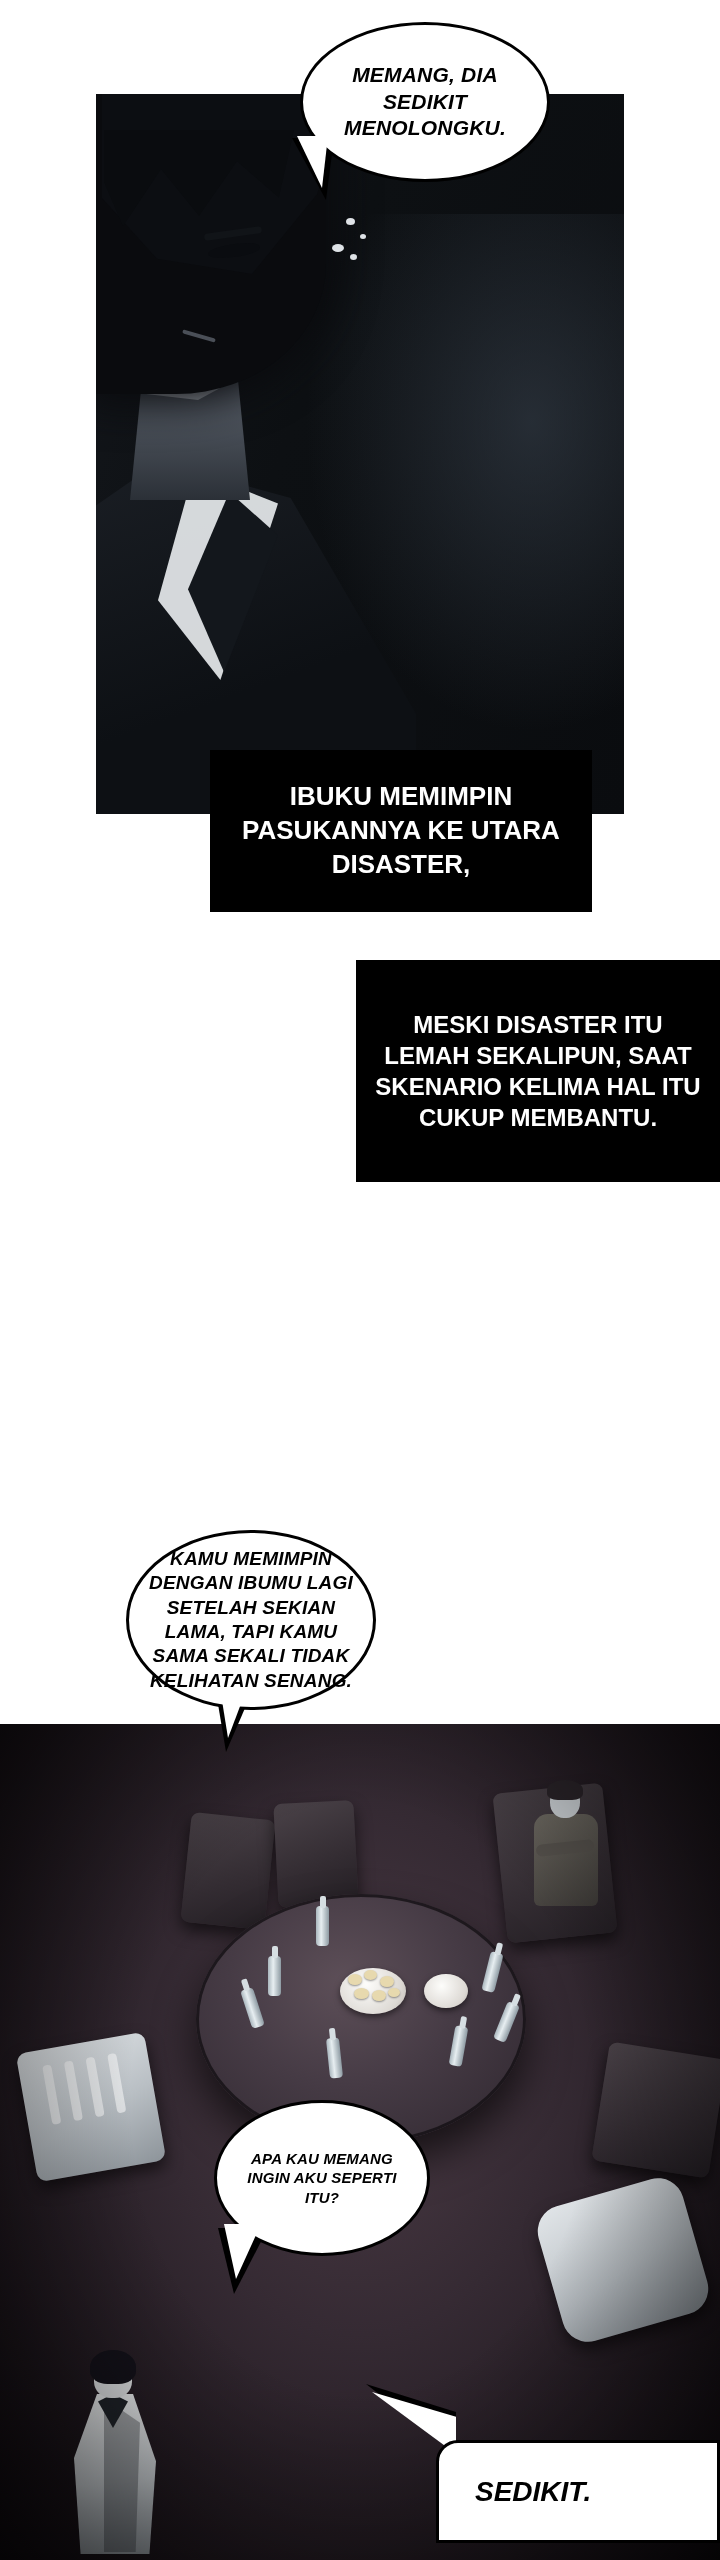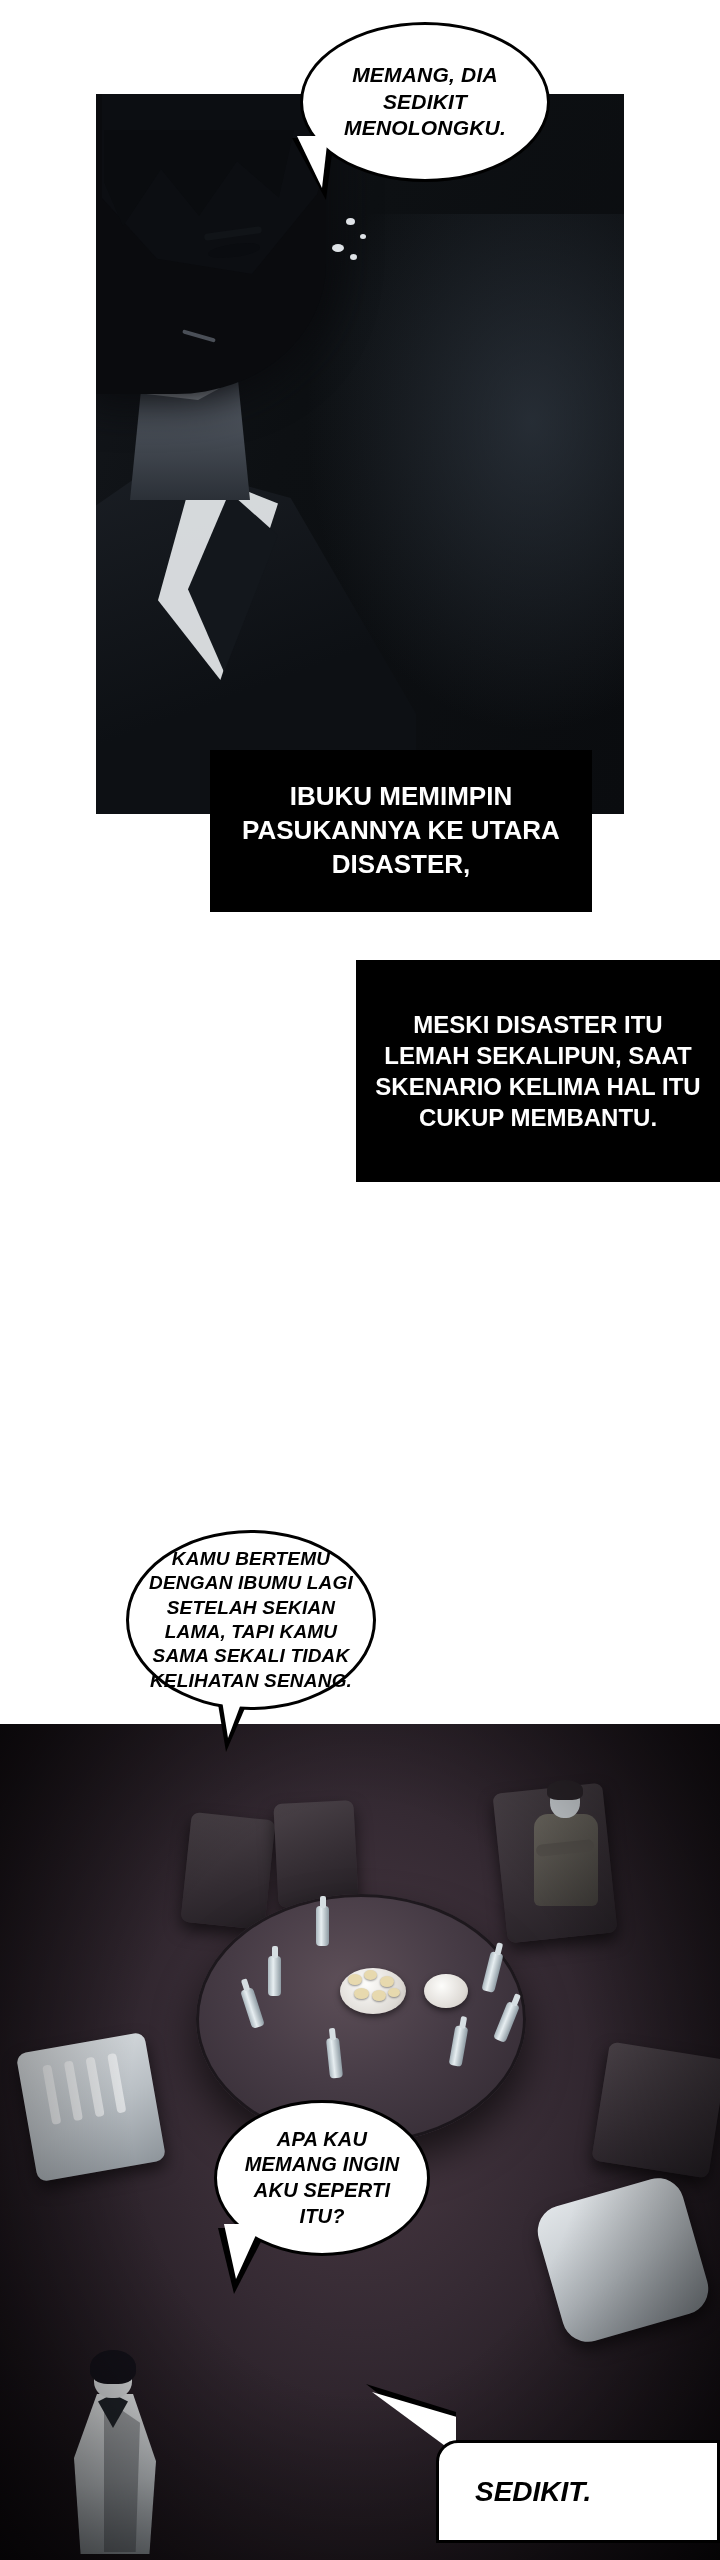--- a/index.html
+++ b/index.html
@@ -408,21 +408,21 @@
     border-right: 19px solid transparent;
     border-top: 50px solid #fff;
     z-index: 6;
   }
 
   
   .bubble-3 {
     left: 214px; top: 2100px;
     width: 216px; height: 156px;
   }
-  .bubble-3 .txt { font-size: 20px; }
+  .bubble-3 .txt { font-size: 15px; }
   .tail-3 {
     left: 218px; top: 2228px;
     border-left: 16px solid transparent;
     border-right: 34px solid transparent;
     border-top: 66px solid #000;
   }
   .tail-3-in {
     left: 224px; top: 2224px;
     border-left: 12px solid transparent;
     border-right: 25px solid transparent;
@@ -568,21 +568,21 @@
       <div class="st-head"></div>
       <div class="st-hair"></div>
     </div>
 
     <div class="p2-vig"></div>
   </div>
 
   <div class="tail tail-2"></div>
   <div class="tail tail-2-in"></div>
   <div class="bubble bubble-2">
-    <div class="txt">KAMU BERTEMU DENGAN IBUMU LAGI SETELAH SEKIAN LAMA, TAPI KAMU SAMA SEKALI TIDAK KELIHATAN SENANG.</div>
+    <div class="txt">KAMU MEMIMPIN DENGAN IBUMU LAGI SETELAH SEKIAN LAMA, TAPI KAMU SAMA SEKALI TIDAK KELIHATAN SENANG.</div>
   </div>
 
   <div class="tail tail-3"></div>
   <div class="tail tail-3-in"></div>
   <div class="bubble bubble-3">
     <div class="txt">APA KAU MEMANG INGIN AKU SEPERTI ITU?</div>
   </div>
 
   <div class="tail-4">
     <div class="t4-out"></div>

